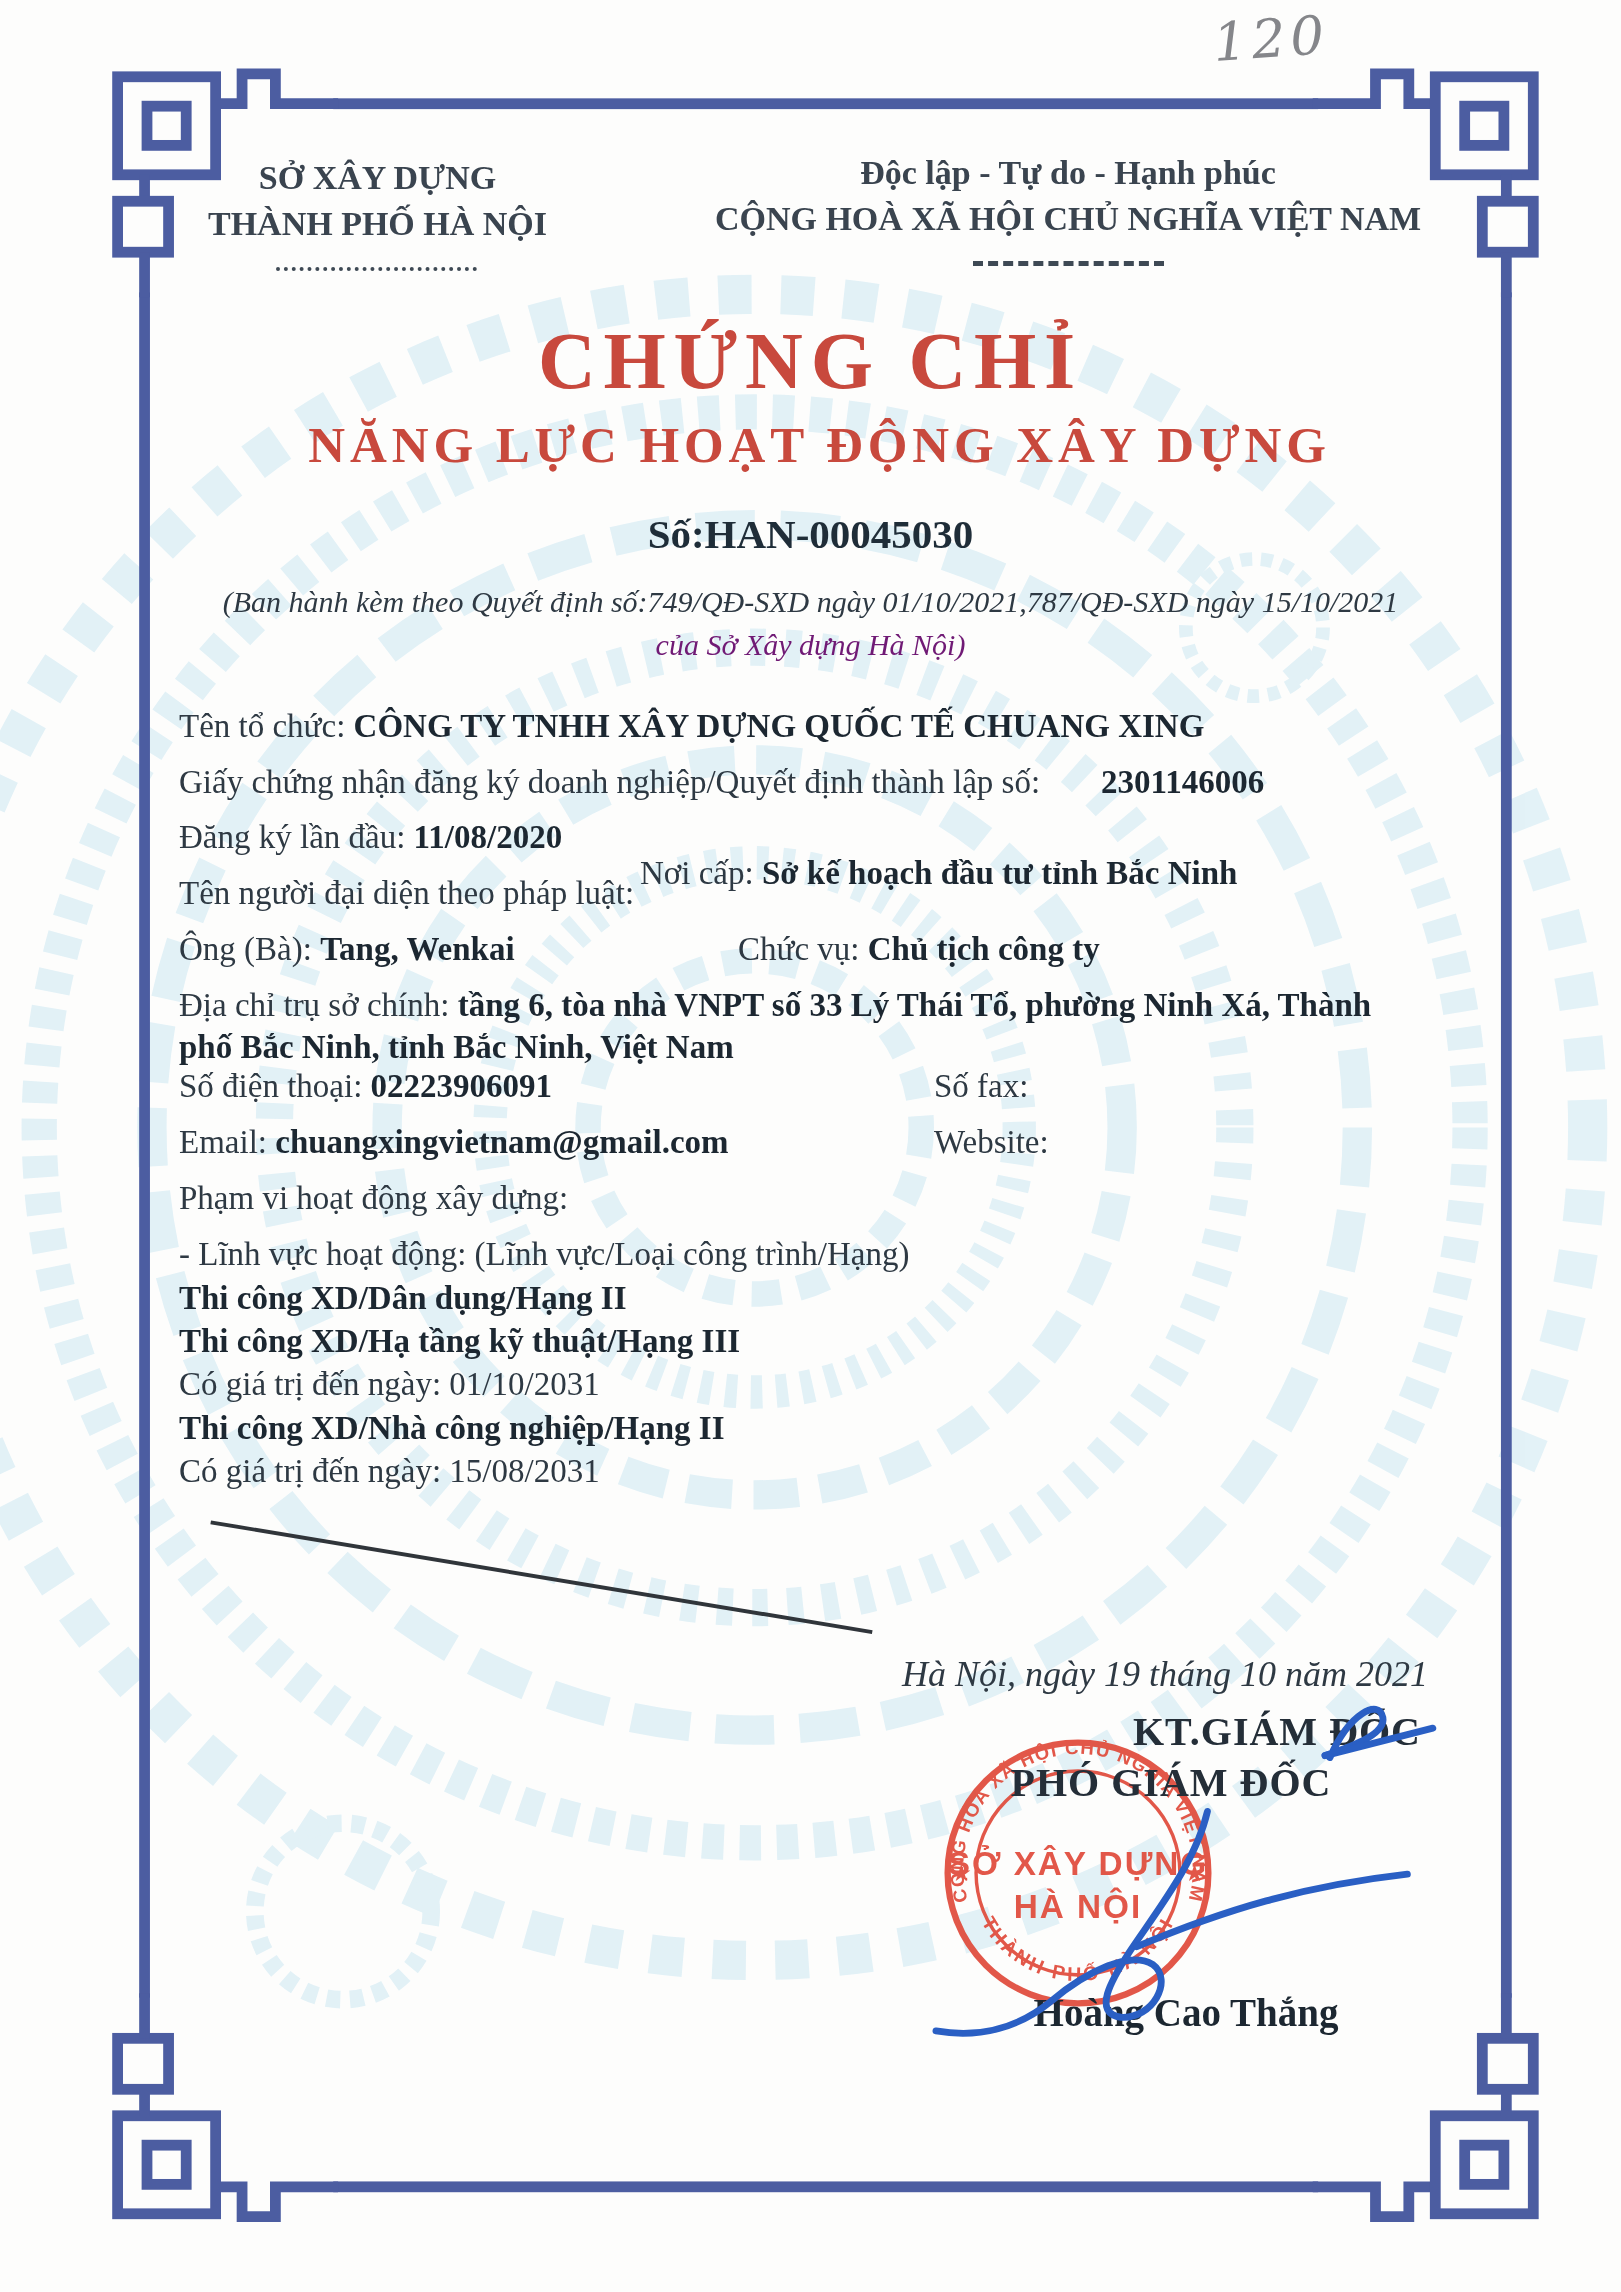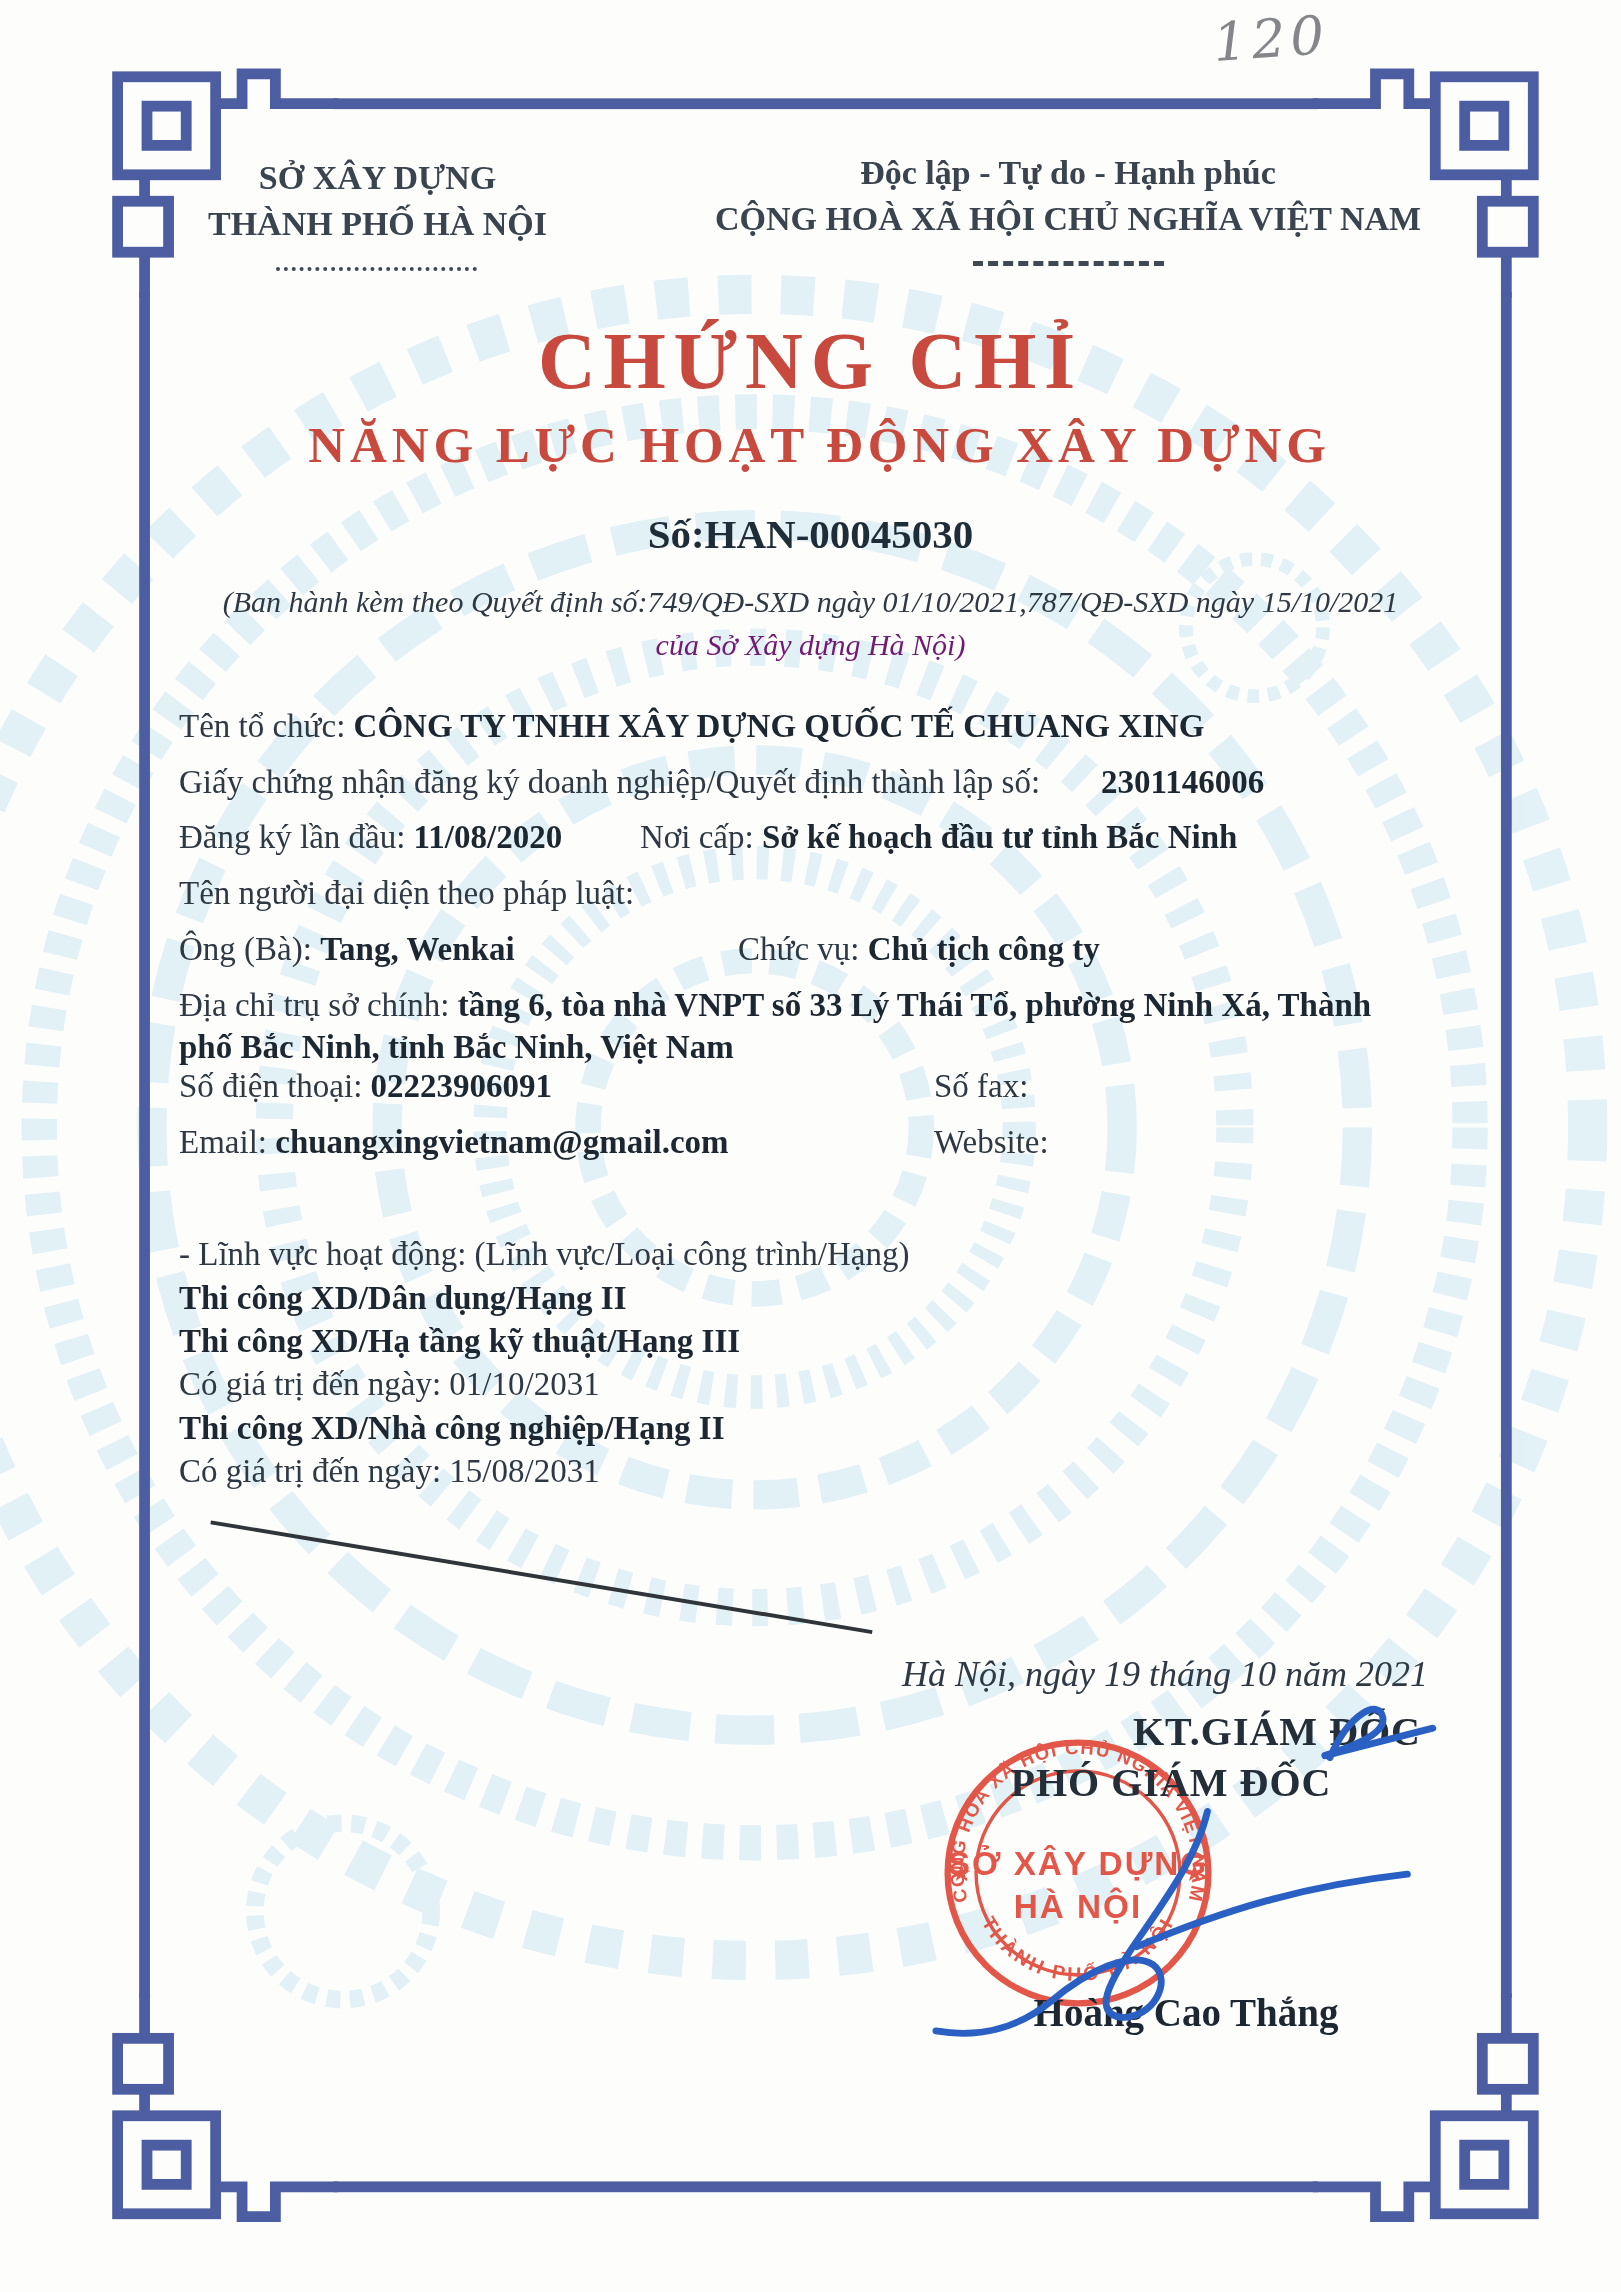--- a/index.html
+++ b/index.html
@@ -17,21 +17,21 @@
   
   .t1{left:0;top:316px;width:1621px;text-align:center;font-size:80px;font-weight:bold;letter-spacing:7.8px;color:#c8493d;}
   .t2{left:0;top:416px;width:1621px;text-align:center;font-size:51px;font-weight:bold;letter-spacing:4.9px;color:#c8493d;padding-left:9px;}
   .t3{left:0;top:510px;width:1621px;text-align:center;font-size:41px;font-weight:bold;color:#1f2d38;}
   .n1{left:0;top:585px;width:1621px;text-align:center;font-size:30px;font-style:italic;color:#2e3943;}
   .n2{left:0;top:628px;width:1621px;text-align:center;font-size:30px;font-style:italic;color:#701a75;}
   
   .line{position:absolute;left:179px;width:1313px;font-size:33px;line-height:41px;color:#2e3943;white-space:nowrap;}
   .b{font-weight:bold;color:#1c2731;}
   .gap{display:inline-block;width:61px;}
-  .p470{position:absolute;left:461px;} .p570{position:absolute;left:559px;} .p770{position:absolute;left:755px;}
+  .p470{position:absolute;left:461px;margin-top:36px;} .p570{position:absolute;left:559px;} .p770{position:absolute;left:755px;}
   .sline{position:absolute;left:179px;font-size:33px;line-height:43px;white-space:nowrap;}
   
   .sigdate{left:902px;top:1653px;width:549px;font-size:36px;font-style:italic;color:#2e3943;}
   .sigt1{left:941px;top:1708px;width:480px;text-align:right;font-size:40px;font-weight:bold;color:#242e38;letter-spacing:1px;}
   .sigt2{left:931px;top:1759px;width:480px;text-align:center;font-size:40px;font-weight:bold;color:#242e38;letter-spacing:1px;}
   .signame{left:980px;top:1990px;width:412px;text-align:center;font-size:39px;font-weight:bold;color:#1c2731;}
   .z2{z-index:2;} .z3{z-index:3;} .z4{z-index:4;}
 </style>
 </head>
 <body>
@@ -120,20 +120,23 @@
     <span class="b">phố Bắc Ninh, tỉnh Bắc Ninh, Việt Nam</span>
   </div>
   <div class="line z2" style="top:1066px">
     <span>Số điện thoại: </span><span class="b">02223906091</span>
     <span class="p770">Số fax:</span>
   </div>
   <div class="line z2" style="top:1122px">
     <span>Email: </span><span class="b">chuangxingvietnam@gmail.com</span>
     <span class="p770">Website:</span>
   </div>
+  <div class="line z2" style="top:1178px">
+    <span>Phạm vi hoạt động xây dựng:</span>
+  </div>
   <div class="line z2" style="top:1234px">
     <span>- Lĩnh vực hoạt động: (Lĩnh vực/Loại công trình/Hạng)</span>
   </div>
 
   <div class="sline b z2" style="top:1277px">Thi công XD/Dân dụng/Hạng II</div>
   <div class="sline b z2" style="top:1320px">Thi công XD/Hạ tầng kỹ thuật/Hạng III</div>
   <div class="sline z2" style="top:1363px">Có giá trị đến ngày: 01/10/2031</div>
   <div class="sline b z2" style="top:1407px">Thi công XD/Nhà công nghiệp/Hạng II</div>
   <div class="sline z2" style="top:1450px">Có giá trị đến ngày: 15/08/2031</div>
 

